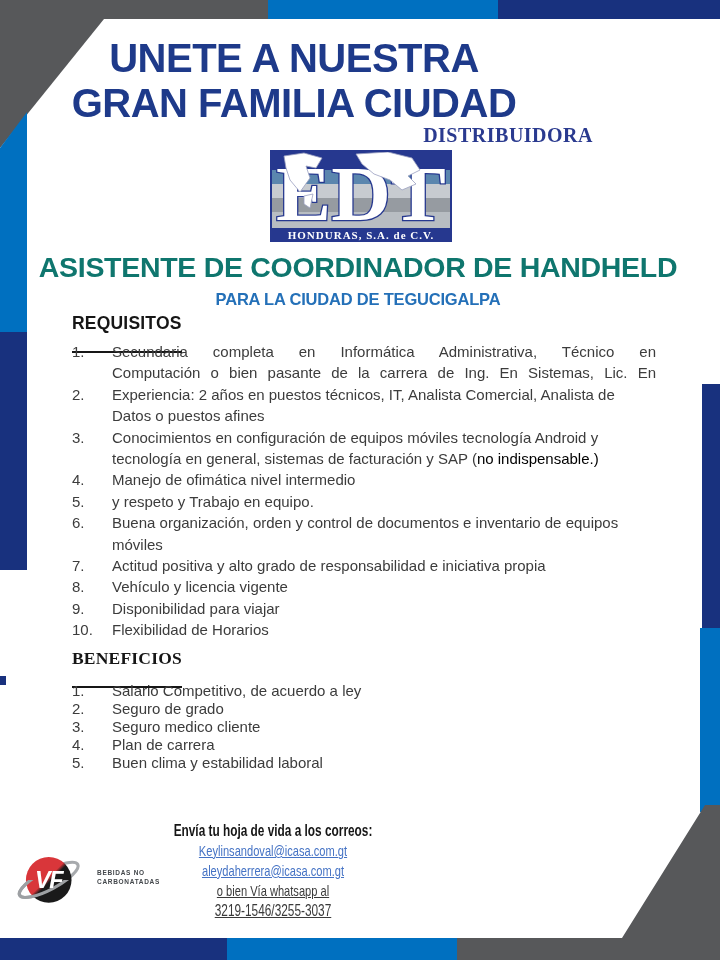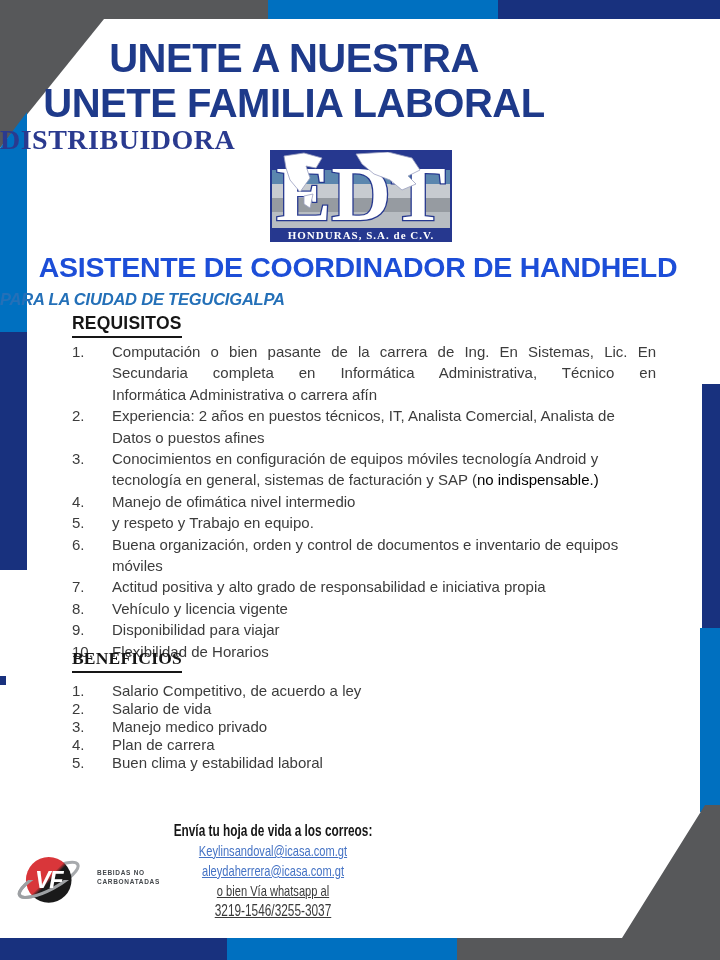--- a/index.html
+++ b/index.html
@@ -4,32 +4,32 @@
 <style>
   html,body{margin:0;padding:0;background:#ffffff;}
   body{width:720px;height:960px;position:relative;overflow:hidden;
        font-family:"Liberation Sans", sans-serif;}
   .abs{position:absolute;}
   #decor{position:absolute;left:0;top:0;width:720px;height:960px;pointer-events:none;}
 
   
   .main-title{left:0;top:36px;width:588px;text-align:center;
     font-size:40px;font-weight:bold;color:#1E3A8A;line-height:45px;letter-spacing:-0.5px;}
-  .distribuidora{left:0;top:124px;width:593px;text-align:left;
-    font-family:"Liberation Serif", serif;font-weight:bold;font-size:28px;color:#2A3A8F;letter-spacing:0.5px;}
+  .distribuidora{left:0;top:124px;width:593px;text-align:right;
+    font-family:"Liberation Serif", serif;font-weight:bold;font-size:20px;color:#2A3A8F;letter-spacing:0.5px;}
   .edt-box{left:270px;top:150px;width:182px;height:92px;}
 
   .job-title{left:0;top:251px;width:716px;text-align:center;
-    font-size:28.5px;font-weight:bold;color:#1d4ed8;letter-spacing:-0.3px;}
-  .job-loc{left:0;top:290px;width:716px;text-align:left;
-    font-size:16.5px;font-weight:bold;color:#2470B8;letter-spacing:-0.2px;font-style:italic;}
+    font-size:28.5px;font-weight:bold;color:#0f766e;letter-spacing:-0.3px;}
+  .job-loc{left:0;top:290px;width:716px;text-align:center;
+    font-size:16.5px;font-weight:bold;color:#2470B8;letter-spacing:-0.2px;}
 
   
   .sec-heading{font-size:17.5px;font-weight:bold;color:#161616;display:inline-block;
-    border-bottom:2.5px solid #161616;padding-bottom:2px;letter-spacing:0.2px;}
+    border-bottom:2.5px solid #161616;padding-bottom:17px;letter-spacing:0.2px;}
   #req-heading{left:72px;top:313px;}
   #ben-heading{left:72px;top:648px;font-family:Liberation Serif, serif;}
 
   .list{left:72px;top:341px;width:584px;color:#3C3C3C;font-size:15px;line-height:21.4px;}
   .list.ben{top:682px;line-height:18px;}
   .li-row{display:flex;}
   .li-num{width:40px;flex:0 0 40px;}
   .li-text{flex:1;min-width:0;}
   .li-line{white-space:nowrap;}
   .li-line.stretch{white-space:normal;text-align:justify;text-align-last:justify;}
@@ -61,21 +61,21 @@
   <rect x="0" y="676" width="6" height="9" fill="#18317E"></rect>
   <rect x="702" y="384" width="18" height="244" fill="#18317E"></rect>
   <rect x="700" y="628" width="20" height="184" fill="#0070C0"></rect>
   <polygon points="622,938 705,805 720,805 720,960 457,960 457,938" fill="#57585A"></polygon>
   <rect x="0" y="938" width="227" height="22" fill="#18317E"></rect>
   <rect x="227" y="938" width="230" height="22" fill="#0070C0"></rect>
 </svg>
 
 <div class="abs main-title">
   <div>UNETE A NUESTRA</div>
-  <div>UNETE FAMILIA LABORAL</div>
+  <div>GRAN FAMILIA CIUDAD</div>
 </div>
 
 <div class="abs distribuidora">DISTRIBUIDORA</div>
 <svg class="abs edt-box" viewBox="0 0 182 92">
   <rect x="0" y="0" width="182" height="20" fill="#26388F"></rect>
   <rect x="0" y="20" width="182" height="14" fill="#5B86AE"></rect>
   <rect x="0" y="34" width="182" height="14" fill="#C7CBD0"></rect>
   <rect x="0" y="48" width="182" height="14" fill="#969BA1"></rect>
   <rect x="0" y="62" width="182" height="16" fill="#B8BDC2"></rect>
   <text x="91" y="70" text-anchor="middle" textLength="170" lengthAdjust="spacingAndGlyphs" font-family="Liberation Serif, serif" font-weight="bold" font-size="78" fill="#ffffff" stroke="#26388F" stroke-width="2.5" paint-order="stroke">EDT</text>
@@ -88,23 +88,22 @@
 </svg>
 
 <div class="abs job-title">ASISTENTE DE COORDINADOR DE HANDHELD</div>
 <div class="abs job-loc">PARA LA CIUDAD DE TEGUCIGALPA</div>
 
 <div class="abs" id="req-heading"><span class="sec-heading">REQUISITOS</span></div>
 <div class="abs list" id="req-list">
     <div class="li-row">
       <div class="li-num">1.</div>
       <div class="li-text">
+        <div class="li-line stretch">Secundaria completa en Informática Administrativa, Técnico en</div>
         <div class="li-line stretch">Computación o bien pasante de la carrera de Ing. En Sistemas, Lic. En</div>
-        <div class="li-line stretch">Secundaria completa en Informática Administrativa, Técnico en</div>
-        <div class="li-line">Informática Administrativa o carrera afín</div>
       </div>
     </div>
     <div class="li-row">
       <div class="li-num">2.</div>
       <div class="li-text">
         <div class="li-line">Experiencia: 2 años en puestos técnicos, IT, Analista Comercial, Analista de</div>
         <div class="li-line">Datos o puestos afines</div>
       </div>
     </div>
     <div class="li-row">
@@ -163,27 +162,27 @@
 <div class="abs list ben" id="ben-list">
     <div class="li-row">
       <div class="li-num">1.</div>
       <div class="li-text">
         <div class="li-line">Salario Competitivo, de acuerdo a ley</div>
       </div>
     </div>
     <div class="li-row">
       <div class="li-num">2.</div>
       <div class="li-text">
-        <div class="li-line">Salario de vida</div>
+        <div class="li-line">Seguro de grado</div>
       </div>
     </div>
     <div class="li-row">
       <div class="li-num">3.</div>
       <div class="li-text">
-        <div class="li-line">Manejo medico privado</div>
+        <div class="li-line">Seguro medico cliente</div>
       </div>
     </div>
     <div class="li-row">
       <div class="li-num">4.</div>
       <div class="li-text">
         <div class="li-line">Plan de carrera</div>
       </div>
     </div>
     <div class="li-row">
       <div class="li-num">5.</div>

